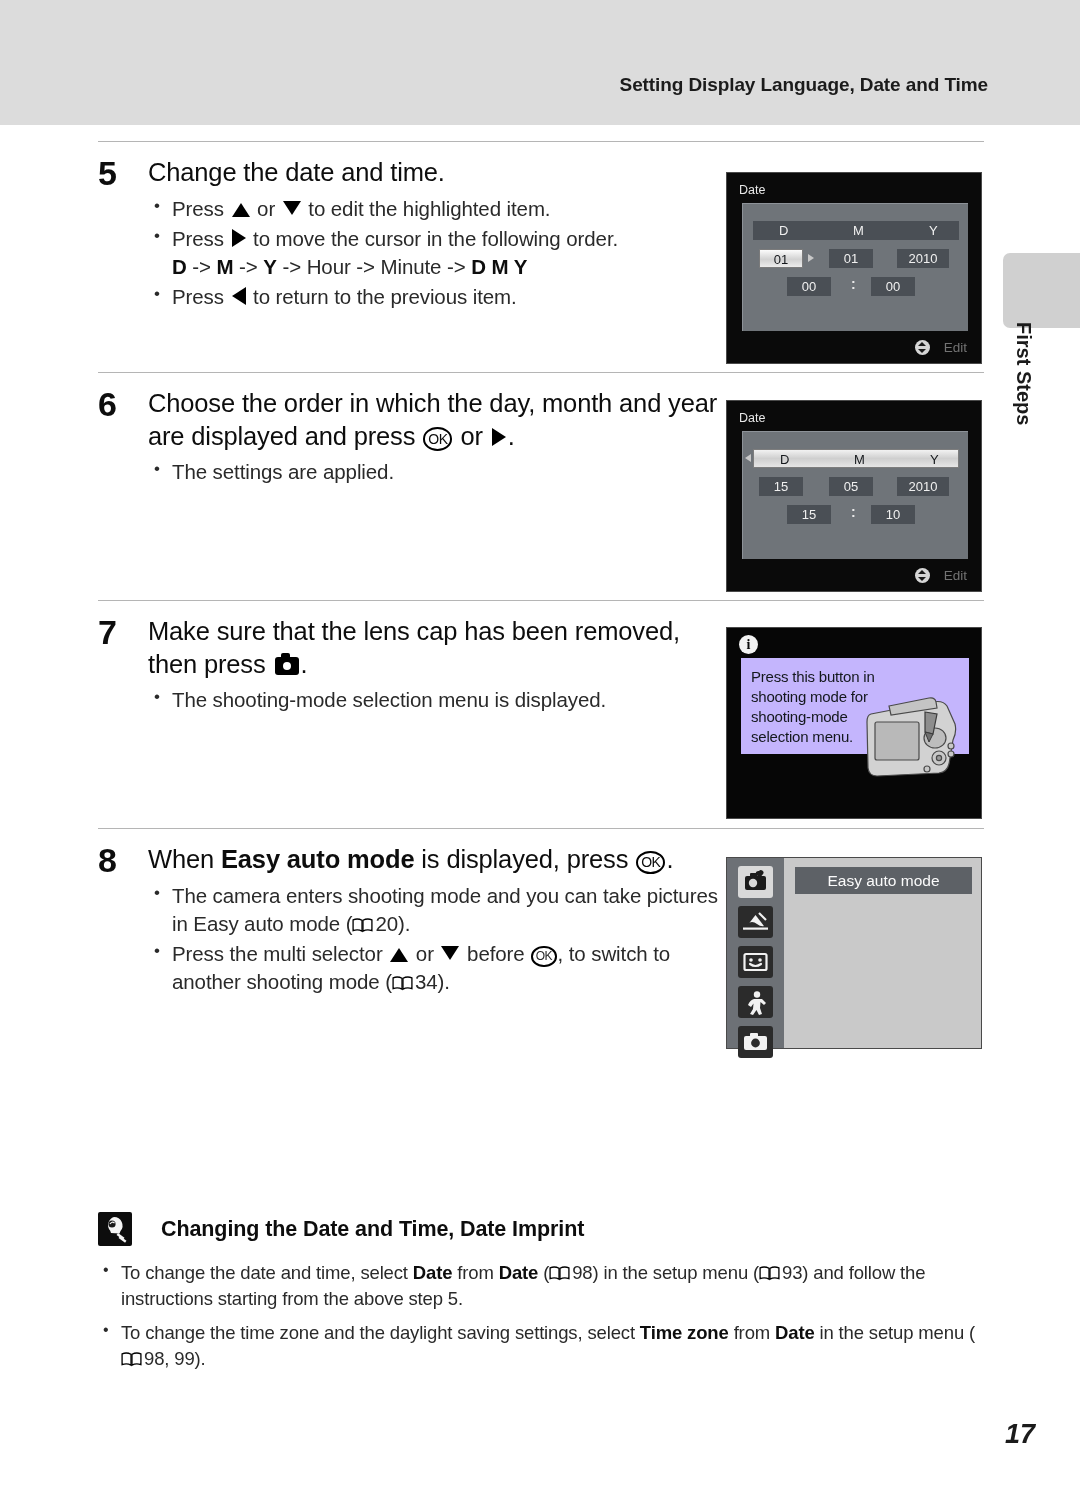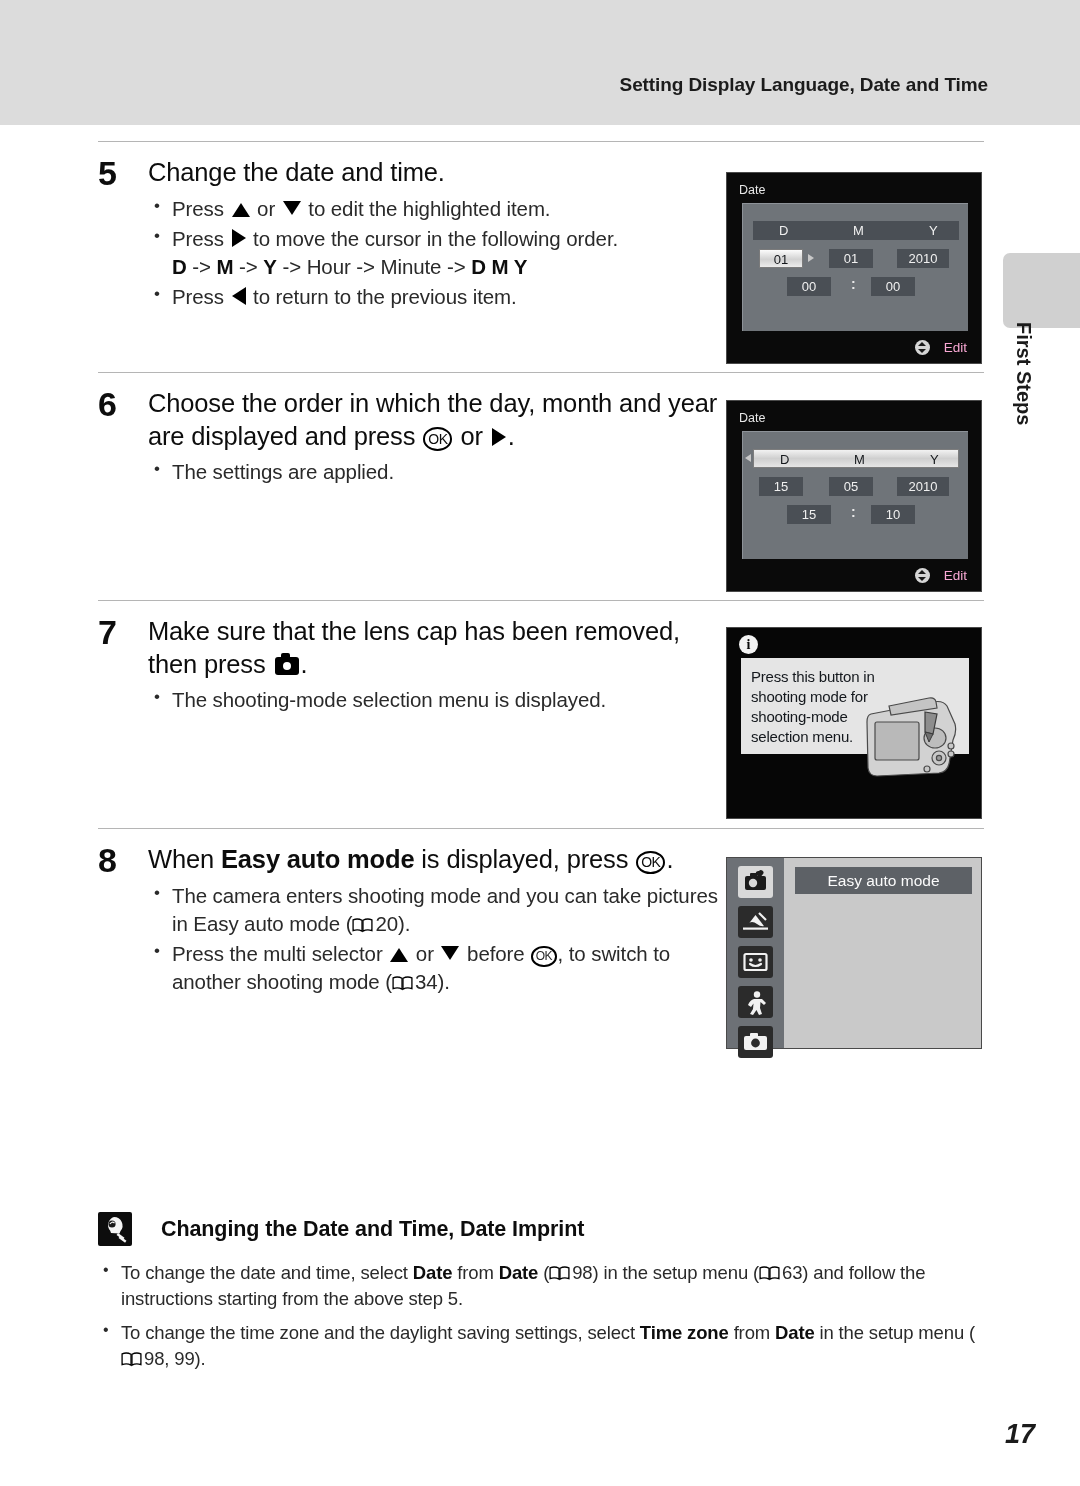--- a/index.html
+++ b/index.html
@@ -306,21 +306,21 @@
     width: 0; height: 0;
     border-top: 4px solid transparent;
     border-bottom: 4px solid transparent;
     border-right: 6px solid #c8c8c8;
   }
   .scr-footer {
     position: absolute;
     right: 14px;
     bottom: 8px;
     font-size: 13.5px;
-    color: #f9a8d4;
+    color: #737373;
     display: flex;
     align-items: center;
     gap: 14px;
   }
   .ud-icon {
     display: inline-block;
     width: 15px; height: 15px;
     background: #d6d6d6;
     border-radius: 50%;
     position: relative;
@@ -362,21 +362,21 @@
     font-weight: bold;
     text-align: center;
     line-height: 19px;
     font-family: "Liberation Serif", serif;
   }
   .info-panel {
     position: absolute;
     left: 14px; top: 30px;
     width: 228px;
     height: 96px;
-    background: #e5e5e5;
+    background: #c4b5fd;
   }
   .info-text {
     position: absolute;
     left: 10px; top: 9px;
     width: 128px;
     font-size: 15px;
     color: #14181d;
     line-height: 1.33;
     letter-spacing: -0.2px;
   }
@@ -697,21 +697,21 @@
       </div>
       <div class="note-title">Changing the Date and Time, Date Imprint</div>
     </div>
     <ul class="note-bullets">
       <li>To change the date and time, select <b>Date</b> from <b>Date</b> (<svg class="book-glyph" viewBox="0 0 22 17">
             <path d="M1 3 Q6 1 10.5 3.5 L10.5 15 Q6 12.5 1 14.5 Z" fill="none" stroke="#000" stroke-width="1.4"></path>
             <path d="M21 3 Q16 1 11.5 3.5 L11.5 15 Q16 12.5 21 14.5 Z" fill="none" stroke="#000" stroke-width="1.4"></path>
           </svg><span>98</span>) in the setup menu (<svg class="book-glyph" viewBox="0 0 22 17">
             <path d="M1 3 Q6 1 10.5 3.5 L10.5 15 Q6 12.5 1 14.5 Z" fill="none" stroke="#000" stroke-width="1.4"></path>
             <path d="M21 3 Q16 1 11.5 3.5 L11.5 15 Q16 12.5 21 14.5 Z" fill="none" stroke="#000" stroke-width="1.4"></path>
-          </svg><span>63</span>) and follow the instructions starting from the above step 5.</li>
+          </svg><span>93</span>) and follow the instructions starting from the above step 5.</li>
       <li>To change the time zone and the daylight saving settings, select <b>Time zone</b> from <b>Date</b> in the setup menu (<svg class="book-glyph" viewBox="0 0 22 17">
             <path d="M1 3 Q6 1 10.5 3.5 L10.5 15 Q6 12.5 1 14.5 Z" fill="none" stroke="#000" stroke-width="1.4"></path>
             <path d="M21 3 Q16 1 11.5 3.5 L11.5 15 Q16 12.5 21 14.5 Z" fill="none" stroke="#000" stroke-width="1.4"></path>
           </svg><span>98, 99</span>).</li>
     </ul>
   </div>
 
   <div class="page-num">17</div>
 
 </div>

